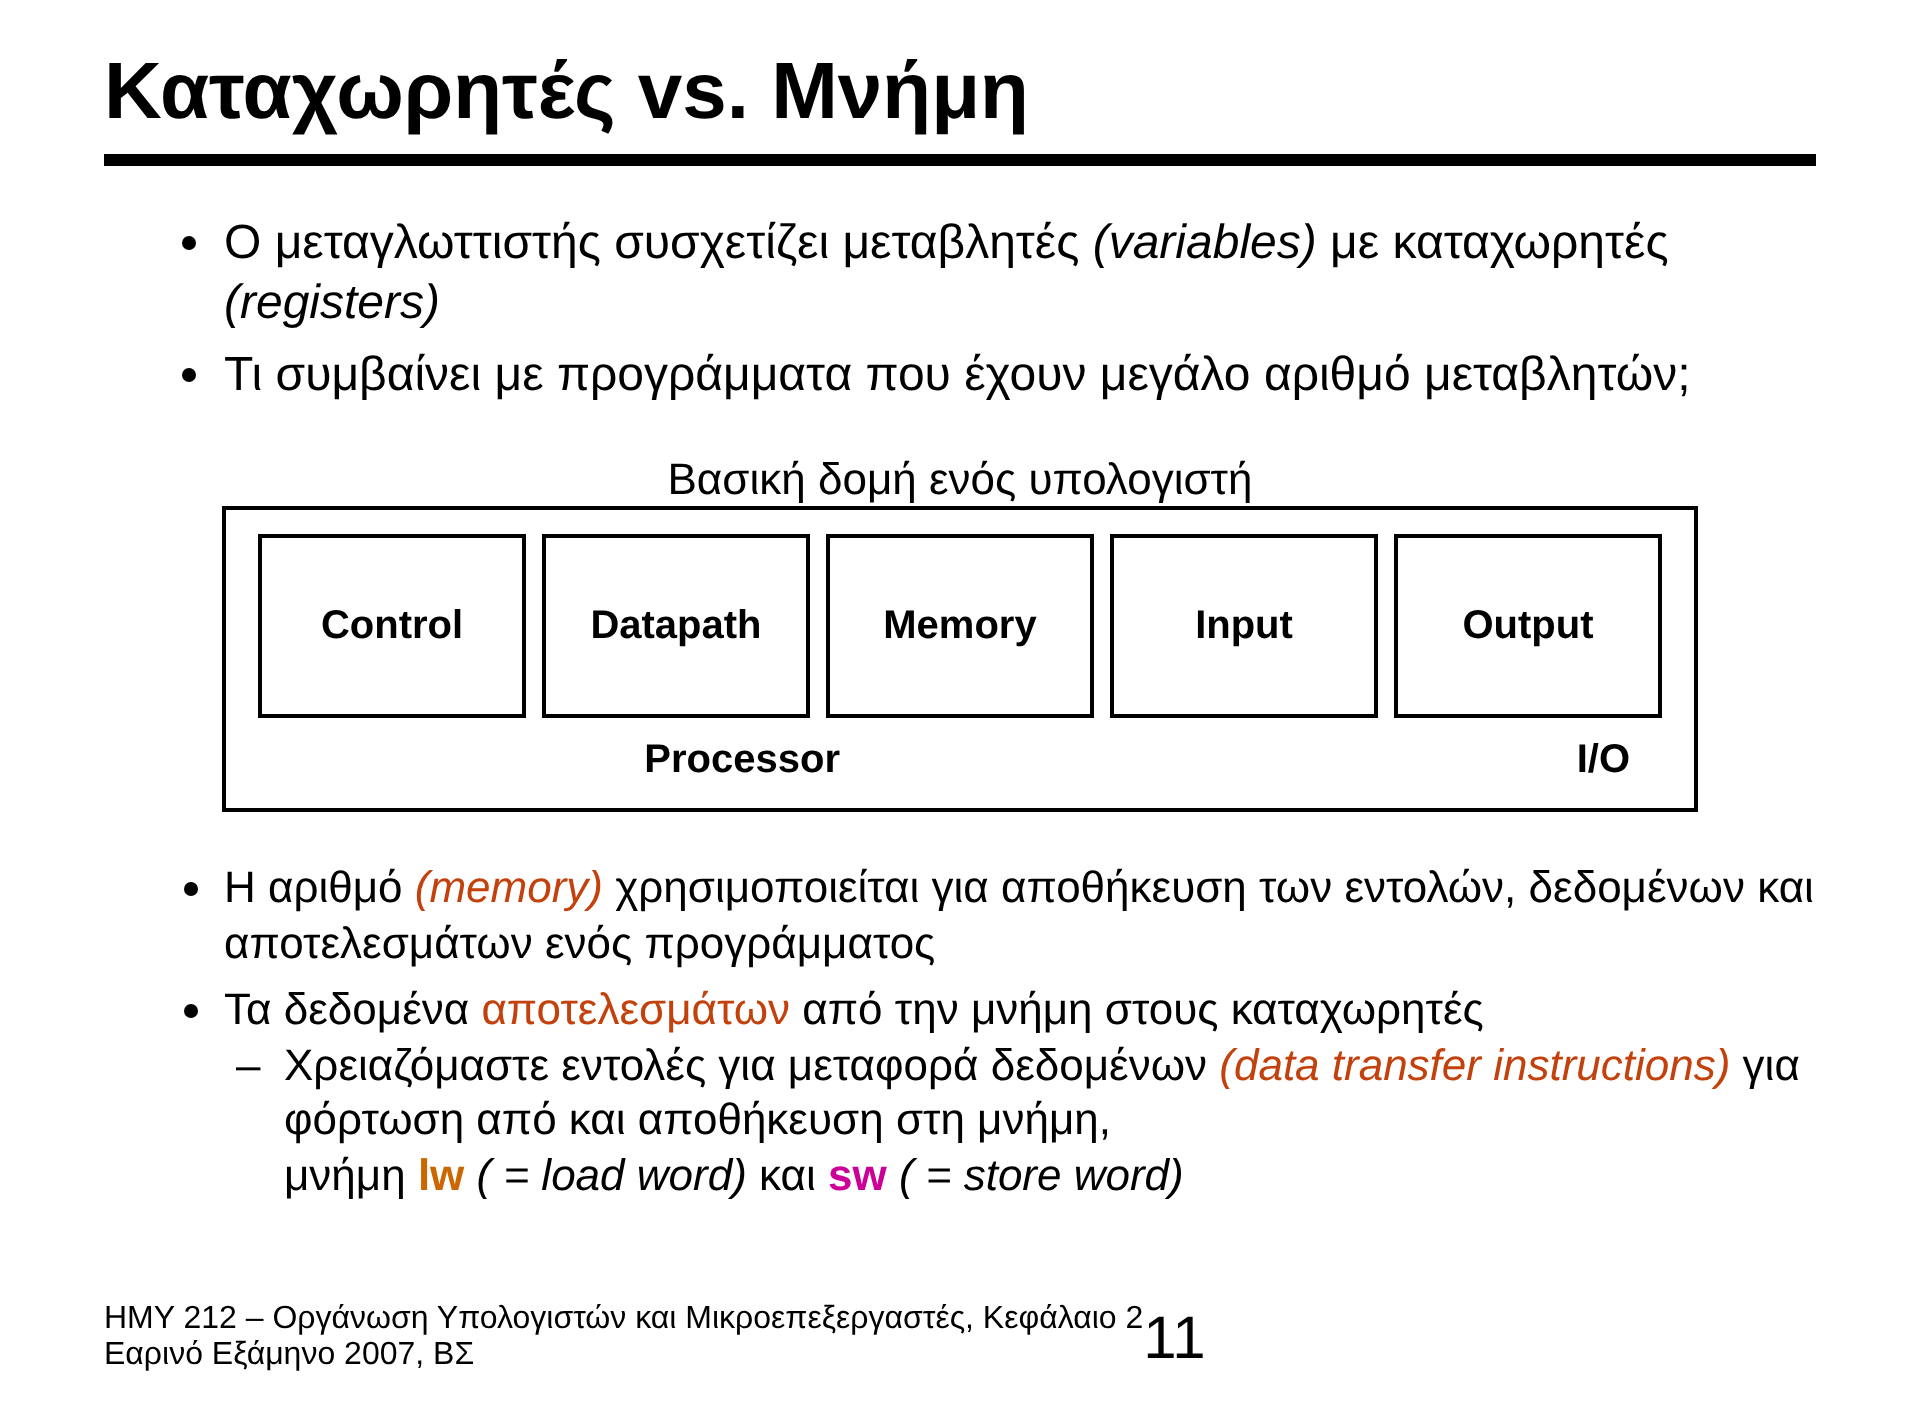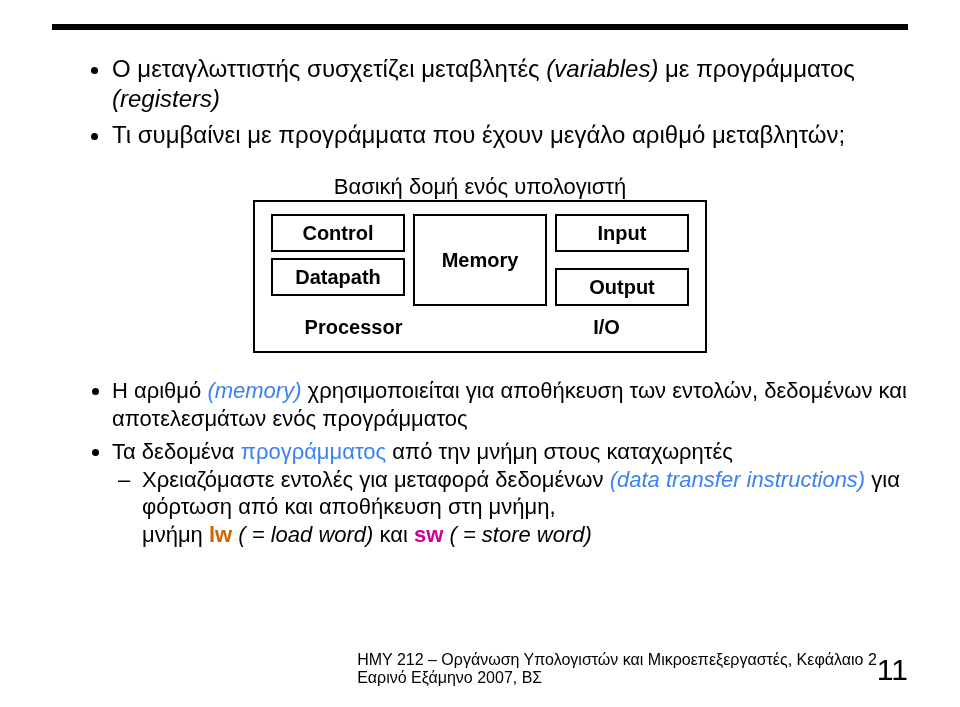--- a/index.html
+++ b/index.html
@@ -11,73 +11,74 @@
   .italic{font-style:italic}
   .small{font-size:22px}
   .dia-wrap{text-align:center;margin:18px 0 24px 0}
   .dia-caption{font-size:22px;}
   .dia{display:inline-block;border:2px solid #000;padding:12px;text-align:center}
   .row{display:flex;justify-content:center;margin-bottom:10px}
   .box{border:2px solid #000;min-width:110px;padding:4px 10px;font-size:20px;font-weight:bold;margin:0 4px;display:inline-flex;align-items:center;justify-content:center}
   .tall{min-height:80px}
   .short{min-height:26px}
   .label-row{display:flex;justify-content:space-between;padding:0 20px;font-size:20px;font-weight:bold}
-  .label-row .lbl{flex:1;text-align:center}
+  .label-row .lbl{flex:1;text-align:right}
   .sub-bullets{list-style:none;padding-left:30px}
   .sub-bullets li{position:relative}
   .sub-bullets li::before{content:"–";position:absolute;left:-24px}
-  .link{color:#3b82f6}
+  .link{color:#c2410c}
   .colorA{color:#cc6600}
   .colorB{color:#cc0099}
-  .footer{position:absolute;bottom:20px;left:52px;right:52px;display:flex;justify-content:flex-end;font-size:16px;color:#000;align-items:flex-end}
+  .footer{position:absolute;bottom:20px;left:52px;right:52px;display:flex;justify-content:flex-start;font-size:16px;color:#000;align-items:flex-end}
   .footer .right{font-size:30px}
 </style>
 </head>
 <body>
 <div class="page">
 
+  <h1 class="title">Καταχωρητές vs. Μνήμη</h1>
   <div class="hr"></div>
 
   <ul class="bullets">
     <li>
-      <span>Ο μεταγλωττιστής συσχετίζει μεταβλητές </span><span class="italic">(variables)</span><span> με προγράμματος </span><span class="italic">(registers)</span>
+      <span>Ο μεταγλωττιστής συσχετίζει μεταβλητές </span><span class="italic">(variables)</span><span> με καταχωρητές </span><span class="italic">(registers)</span>
     </li>
     <li>Τι συμβαίνει με προγράμματα που έχουν μεγάλο αριθμό μεταβλητών;</li>
   </ul>
 
   <div class="dia-wrap">
     <div class="dia-caption">Βασική δομή ενός υπολογιστή</div>
     <div class="dia">
       <div class="row">
-        <div style="display:flex;flex-direction:column;justify-content:flex-start">
+        <div style="display:flex;flex-direction:row;justify-content:flex-start">
           <div class="box short">Control</div>
           <div style="height:6px"></div>
           <div class="box short">Datapath</div>
         </div>
         <div class="box tall">Memory</div>
-        <div style="display:flex;flex-direction:column;justify-content:space-between">
+        <div style="display:flex;justify-content:space-between">
           <div class="box short">Input</div>
           <div style="height:6px"></div>
           <div class="box short">Output</div>
         </div>
       </div>
       <div class="label-row">
         <div class="lbl">Processor</div>
         <div style="width:120px"></div>
         <div class="lbl">I/O</div>
       </div>
     </div>
   </div>
 
   <ul class="bullets small">
     <li>
       <span>Η αριθμό </span><span class="italic link">(memory)</span><span> χρησιμοποιείται για αποθήκευση των εντολών, δεδομένων και αποτελεσμάτων ενός προγράμματος</span>
     </li>
     <li>
-      <span>Τα δεδομένα </span><span class="link">προγράμματος</span><span> από την μνήμη στους καταχωρητές</span>
+      <span>Τα δεδομένα </span><span class="link">αποτελεσμάτων</span><span> από την μνήμη στους καταχωρητές</span>
       <ul class="sub-bullets">
         <li>
           <span>Χρειαζόμαστε εντολές για μεταφορά δεδομένων </span><span class="italic link">(data transfer instructions)</span><span> για φόρτωση από και αποθήκευση στη μνήμη,</span><br>
           <span>μνήμη </span><span class="colorA" style="font-weight:bold">lw</span><span class="italic"> ( = load word)</span><span> και </span><span class="colorB" style="font-weight:bold">sw</span><span class="italic"> ( = store word)</span>
         </li>
       </ul>
     </li>
   </ul>
 
   <div class="footer">

